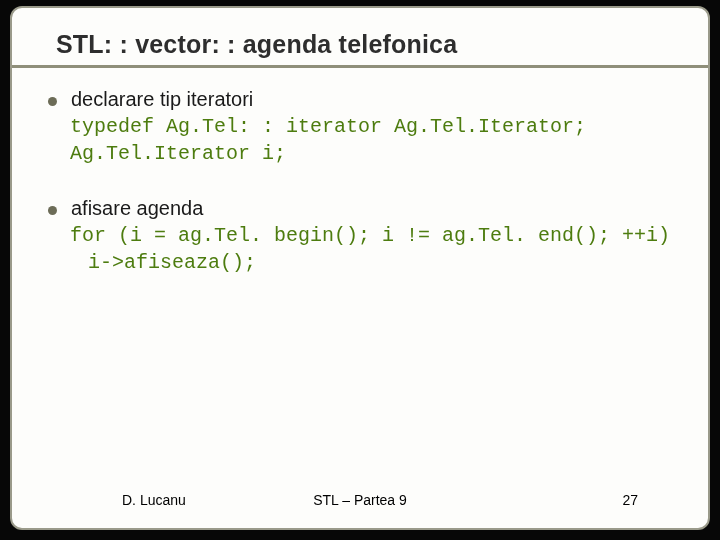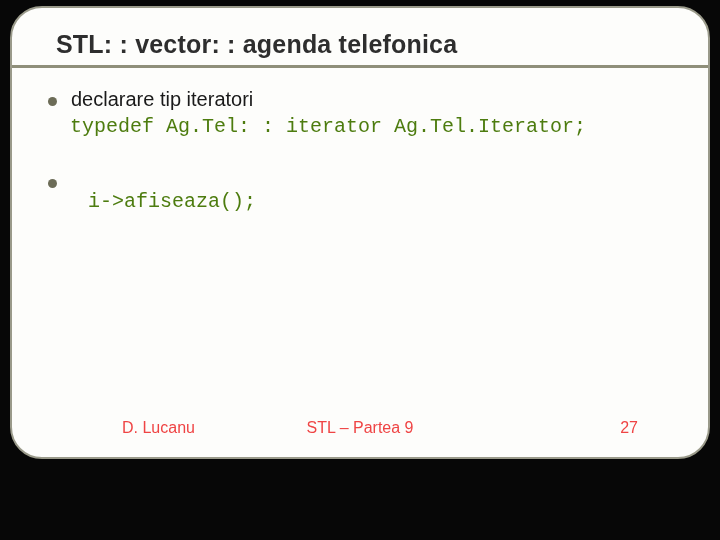--- a/index.html
+++ b/index.html
@@ -8,24 +8,24 @@
     height: 540px;
     background: #070707;
     font-family: Verdana, Arial, sans-serif;
     overflow: hidden;
   }
   .slide {
     position: absolute;
     top: 6px;
     left: 10px;
     width: 700px;
-    height: 453px;
+    height: 524px;
     background: #fdfdfb;
     border: 2px solid #9a9a8a;
-    border-radius: 32px;
+    border-radius: 12px;
     padding: 22px 30px 18px 30px;
   }
   .title {
     font-size: 25px;
     font-weight: bold;
     color: #2e2e2e;
     margin-left: 14px;
     margin-bottom: 6px;
     letter-spacing: 0.2px;
   }
@@ -77,47 +77,50 @@
     margin-bottom: 30px;
   }
   .footer {
     position: absolute;
     bottom: 20px;
     left: 0;
     right: 0;
     display: flex;
     justify-content: space-between;
     padding: 0 70px 0 110px;
-    font-size: 16px;
-    color: #ef4444;
+    font-size: 14px;
+    color: #000000;
     font-family: Arial, sans-serif;
   }
   .footer .center { position: absolute; left: 50%; transform: translateX(-50%); }
 </style>
 </head>
 <body>
 
 <div class="slide">
   <div class="title">STL: : vector: : agenda telefonica</div>
   <div class="title-underline"></div>
 
   <div class="content">
 
     <div class="block">
       <div class="bullet-row">
         <div class="bullet"></div>
         <div class="bullet-text">declarare tip iteratori</div>
       </div>
       <div class="code">typedef Ag.Tel: : iterator Ag.Tel.Iterator;</div>
+      <div class="code">Ag.Tel.Iterator i;</div>
     </div>
 
     <div class="block">
       <div class="bullet-row">
         <div class="bullet"></div>
+        <div class="bullet-text">afisare agenda</div>
       </div>
+      <div class="code">for (i = ag.Tel. begin(); i != ag.Tel. end(); ++i)</div>
       <div class="code code-indent">i-&gt;afiseaza();</div>
     </div>
 
   </div>
 
   <div class="footer">
     <span>D. Lucanu</span>
     <span class="center">STL – Partea 9</span>
     <span>27</span>
   </div>

